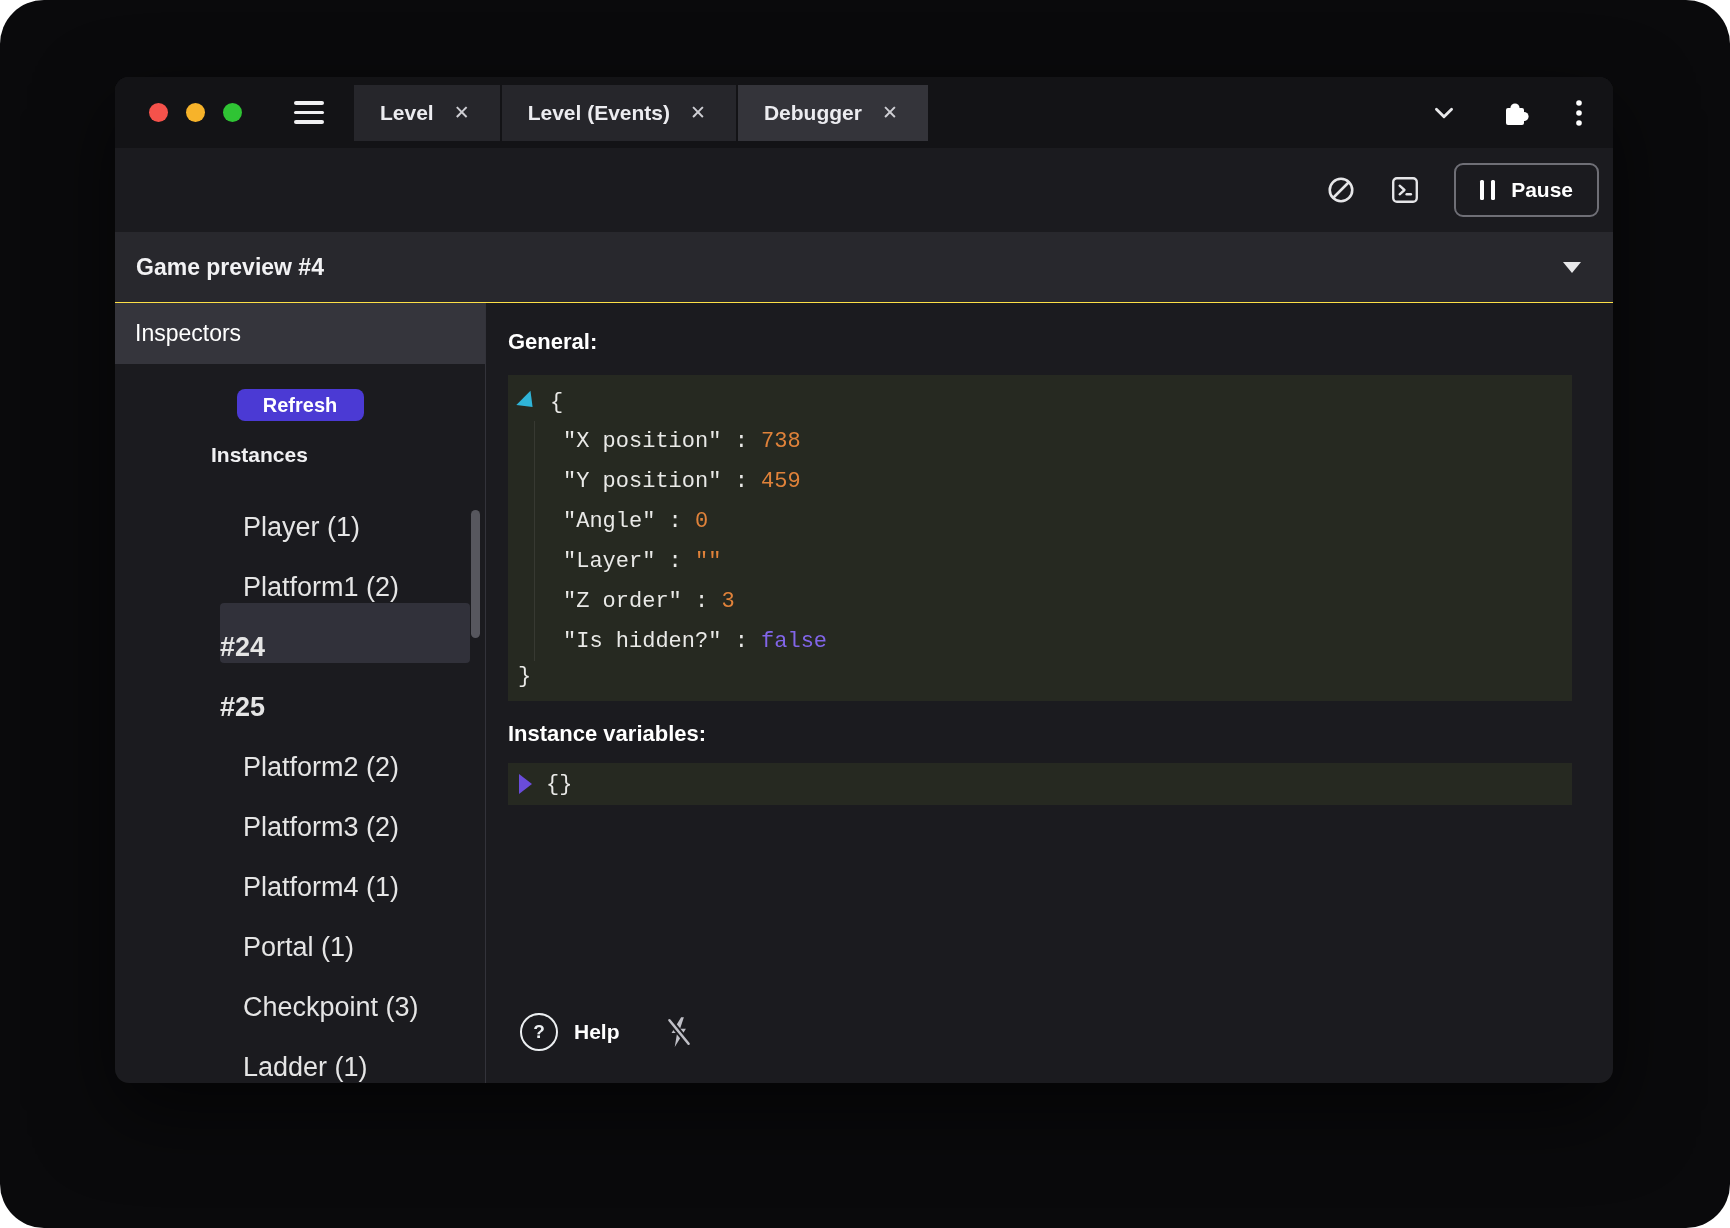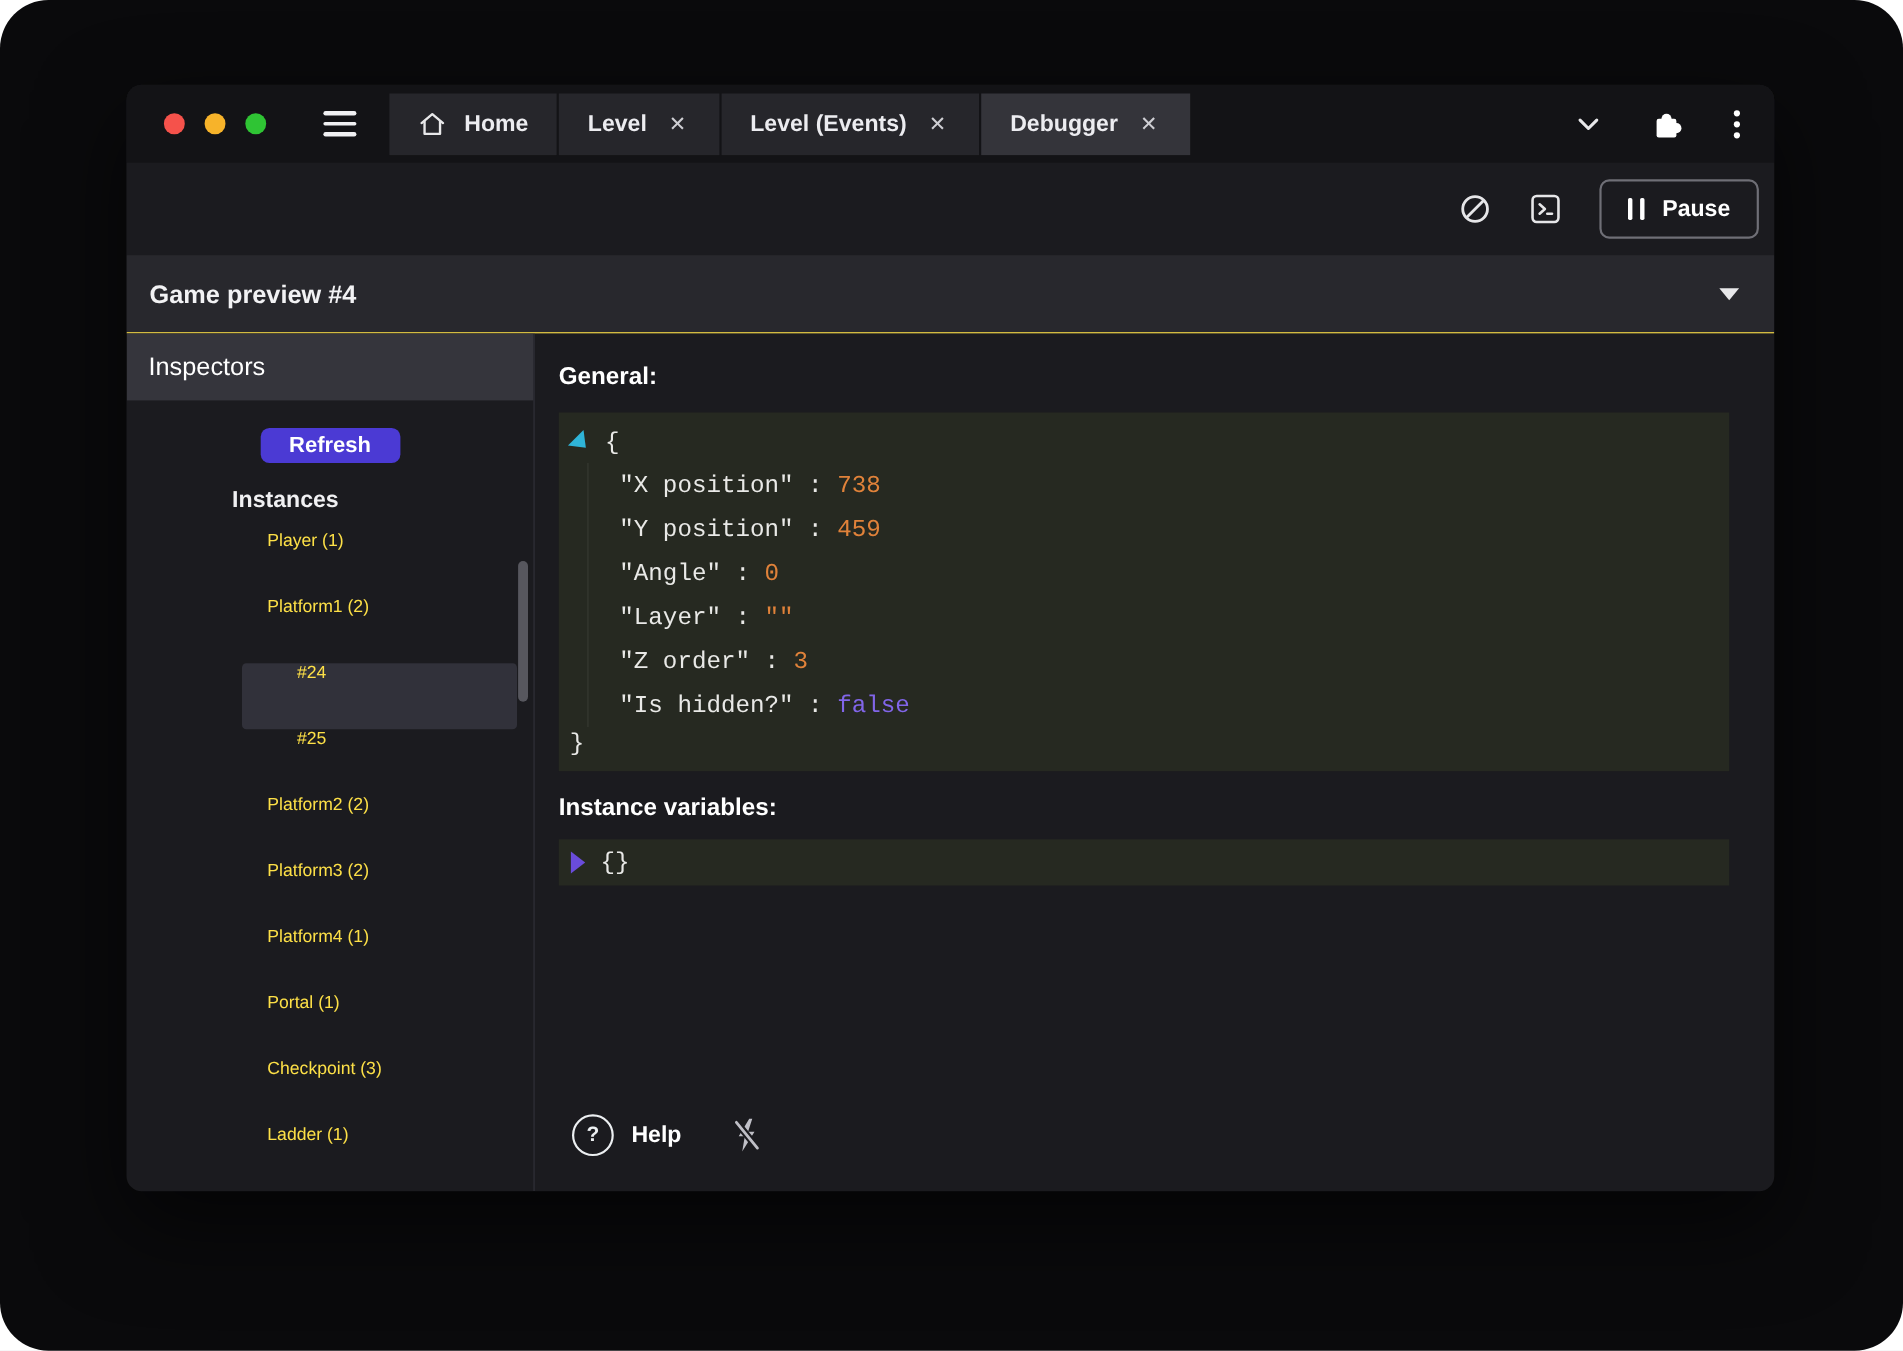--- a/index.html
+++ b/index.html
@@ -35,23 +35,23 @@
   .previewbar .title{padding-left:21px;color:#f2f2f4;font-size:23px;font-weight:700;}
   .previewbar .caret{margin-left:auto;margin-right:32px;width:0;height:0;border-left:9px solid transparent;border-right:9px solid transparent;border-top:11px solid #e8e8ea;cursor:pointer;}
 
   
   .content{flex:1 1 auto;display:flex;overflow:hidden;}
   .sidebar{width:370px;flex:0 0 auto;position:relative;border-right:1px solid #33333a;display:flex;flex-direction:column;overflow:hidden;}
   .sidebar-header{height:61px;background:#35353c;display:flex;align-items:center;padding-left:20px;color:#ffffff;font-size:23px;flex:0 0 auto;}
   .refresh-btn{margin:25px auto 0 auto;width:127px;height:51px;border:none;border-radius:8px;background:#4b3ad4;color:#fff;font-size:20px;font-weight:700;cursor:pointer;font-family:"Liberation Sans",sans-serif;}
   .instances-label{margin:22px 0 0 96px;color:#f0f0f2;font-size:21px;font-weight:bold;}
   .inst-list{margin-top:16px;margin-left:105px;width:250px;}
-  .inst-row{height:60px;display:flex;align-items:flex-start;color:#fde047;font-size:16px;cursor:pointer;border-radius:4px;}
+  .inst-row{height:60px;display:flex;align-items:flex-end;color:#e5e5e5;font-size:27px;cursor:pointer;border-radius:4px;}
   .inst-row.lvl1{padding-left:23px;}
-  .inst-row.lvl2{padding-left:50px;}
+  .inst-row.lvl2{font-weight:bold;}
   .inst-row.selected{background:#31313a;}
   .scroll-thumb{position:absolute;right:5px;top:207px;width:9px;height:128px;border-radius:5px;background:#57575e;cursor:pointer;}
 
   
   .main{flex:1 1 auto;display:flex;flex-direction:column;padding:24px 41px 16px 22px;overflow:hidden;}
   .section-label{color:#ffffff;font-size:22px;font-weight:700;height:30px;display:flex;align-items:center;}
   .json-box{margin-top:18px;background:#262921;padding:8px 0 10px 0;}
   .json-root{display:flex;align-items:center;gap:12px;padding-left:10px;height:38px;}
   .tri-down{width:0;height:0;border-left:10px solid transparent;border-right:10px solid transparent;border-top:13px solid #2fb4d8;transform:rotate(-45deg);cursor:pointer;}
   .code{font-family:"Liberation Mono",monospace;font-size:22px;color:#e9e9e7;white-space:pre;}
@@ -82,29 +82,20 @@
         <span class="tl green"></span>
       </div>
       <div class="hamburger">
           <span></span>
           <span></span>
           <span></span>
         </div>
 
       <div class="tabs">
         <div class="tab">
-          <span class="home-icon">
-            <svg width="26" height="26" viewBox="0 0 24 24" fill="none" stroke="#e8e8ea" stroke-width="2" stroke-linecap="round" stroke-linejoin="round">
-                <path d="M3 11 L12 3.5 L21 11"></path>
-                <path d="M5.5 9.5 V20 H18.5 V9.5"></path>
-              </svg>
-          </span>
-          <span>Home</span>
-        </div>
-        <div class="tab">
           <span>Level</span>
           <span class="close">✕</span>
         </div>
         <div class="tab">
           <span>Level (Events)</span>
           <span class="close">✕</span>
         </div>
         <div class="tab active">
           <span>Debugger</span>
           <span class="close">✕</span>

